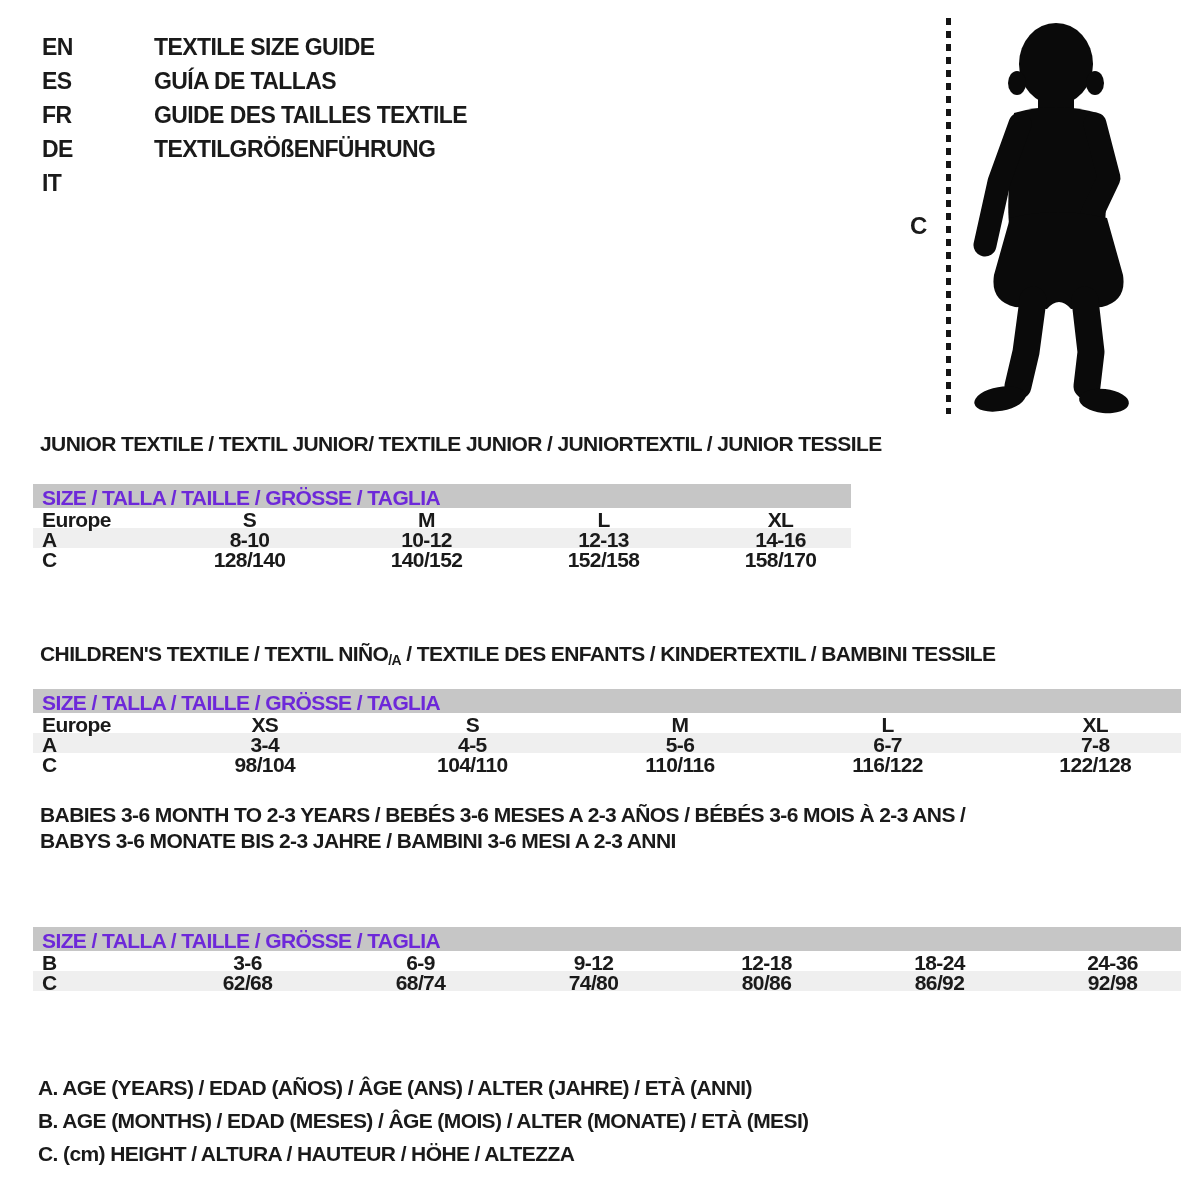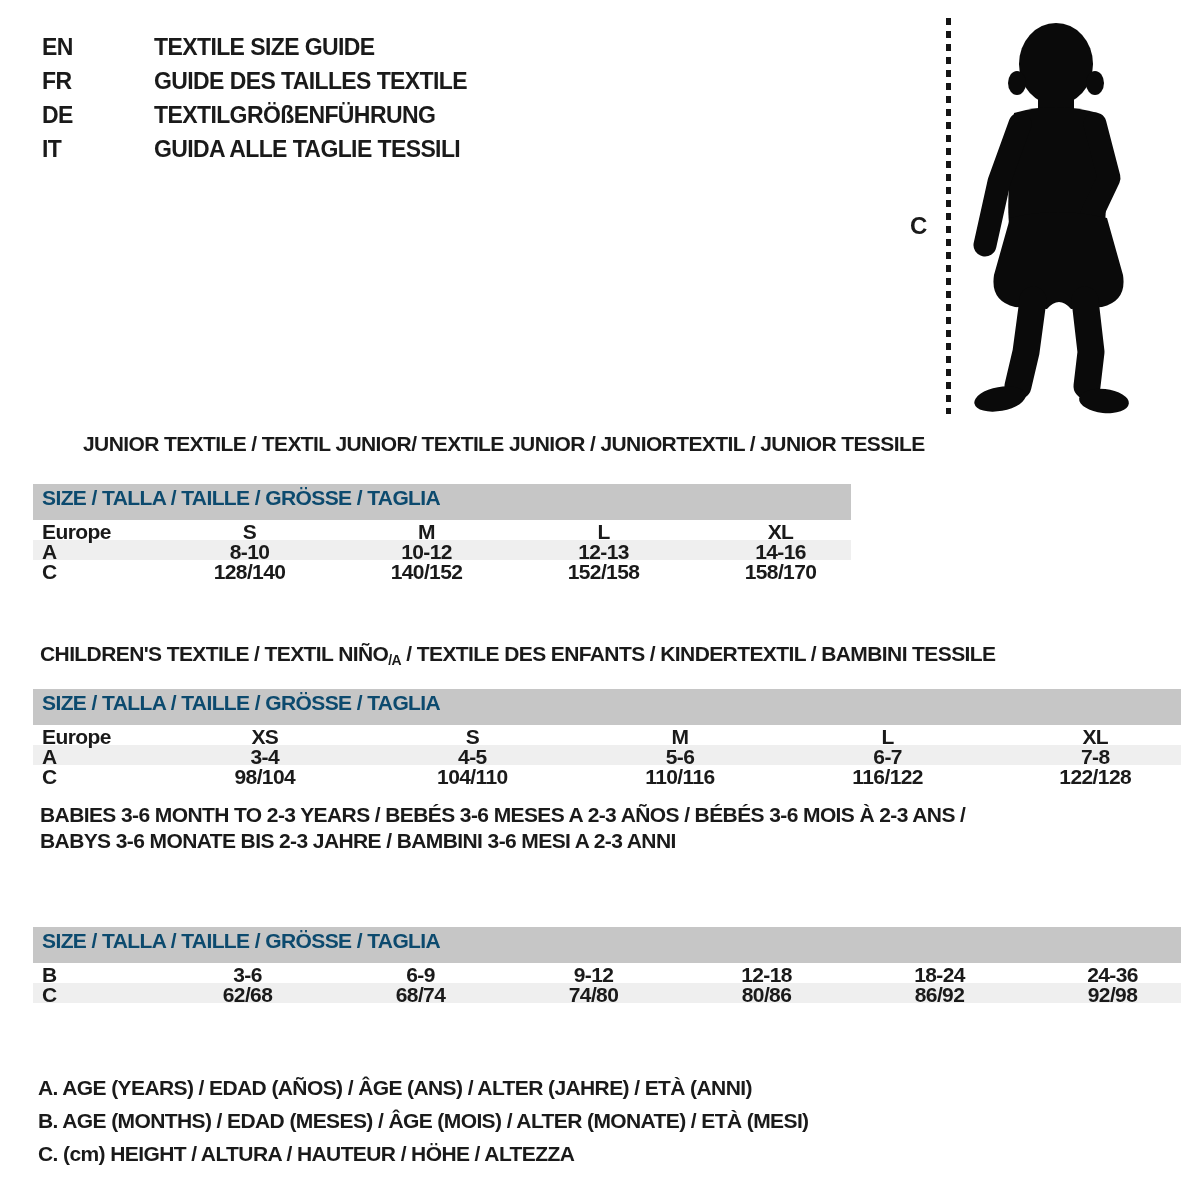--- a/index.html
+++ b/index.html
@@ -34,23 +34,23 @@
   
   .section-title {
     left: 40px; font-weight: bold; font-size: 21px; letter-spacing: -0.6px;
     white-space: nowrap; line-height: 26px;
   }
   .sub { font-size: 14px; vertical-align: -4px; }
 
   
   .size-table { left: 33px; }
   .size-table .bar {
-    height: 36px; line-height: 28px; background: #c6c6c6;
+    height: 24px; line-height: 28px; background: #c6c6c6;
     font-weight: bold; font-size: 21px; letter-spacing: -0.6px;
-    color: #0c4a6e; padding-left: 9px;
+    color: #6d28d9; padding-left: 9px;
   }
   .trow { display: grid; height: 20px; align-items: center; gap: 36px; }
   .trow.shaded { background: #efefef; }
   .cols4 { grid-template-columns: 110px repeat(4, 1fr); }
   .cols5 { grid-template-columns: 110px repeat(5, 1fr); }
   .cols6 { grid-template-columns: 110px repeat(6, 1fr); }
   .cell {
     font-weight: bold; font-size: 21px; letter-spacing: -0.6px;
     text-align: center; white-space: nowrap;
   }
@@ -68,30 +68,33 @@
 </style>
 </head>
 <body>
 
 <div class="abs lang-header">
   <div class="lang-row">
     <span class="lang-code">EN</span>
     <span class="lang-title">TEXTILE SIZE GUIDE</span>
   </div>
   <div class="lang-row">
+    <span class="lang-code">ES</span>
+    <span class="lang-title">GUÍA DE TALLAS</span>
+  </div>
+  <div class="lang-row">
     <span class="lang-code">FR</span>
     <span class="lang-title">GUIDE DES TAILLES TEXTILE</span>
   </div>
   <div class="lang-row">
     <span class="lang-code">DE</span>
     <span class="lang-title">TEXTILGRÖßENFÜHRUNG</span>
   </div>
   <div class="lang-row">
     <span class="lang-code">IT</span>
-    <span class="lang-title">GUIDA ALLE TAGLIE TESSILI</span>
   </div>
 </div>
 
 <span class="abs measure-label">C</span>
 <div class="abs measure-line"></div>
 <svg class="abs toddler" width="195" height="405" viewBox="0 0 195 405" aria-hidden="true">
   <g fill="#0a0a0a" stroke="none">
 
     <ellipse cx="104" cy="52" rx="37" ry="41"></ellipse>
     <ellipse cx="65" cy="71" rx="9" ry="12"></ellipse>
@@ -106,21 +109,21 @@
     <path d="M58 206 Q106 194 155 206 L171 263 Q175 289 150 295 L119 297 Q107 283 95 297 L63 295 Q38 289 42 263 Z"></path>
 
     <path d="M81 288 L74 340 L66 374" fill="none" stroke="#0a0a0a" stroke-width="27" stroke-linecap="round" stroke-linejoin="round"></path>
     <path d="M133 288 L139 340 L135 374" fill="none" stroke="#0a0a0a" stroke-width="27" stroke-linecap="round" stroke-linejoin="round"></path>
 
     <ellipse cx="48" cy="387" rx="26" ry="12" transform="rotate(-10 48 387)"></ellipse>
     <ellipse cx="152" cy="389" rx="25" ry="12" transform="rotate(6 152 389)"></ellipse>
   </g>
 </svg>
 
-<div class="abs section-title" style="top:431px;margin-left:43px;">JUNIOR TEXTILE / TEXTIL JUNIOR/ TEXTILE JUNIOR / JUNIORTEXTIL / JUNIOR TESSILE</div>
+<div class="abs section-title" style="top:431px;">JUNIOR TEXTILE / TEXTIL JUNIOR/ TEXTILE JUNIOR / JUNIORTEXTIL / JUNIOR TESSILE</div>
 <div class="abs size-table w-junior" style="top:484px;">
   <div class="bar">SIZE / TALLA / TAILLE / GRÖSSE / TAGLIA</div>
   <div class="trow cols4">
     <div class="cell label">Europe</div>
     <div class="cell">S</div>
     <div class="cell">M</div>
     <div class="cell">L</div>
     <div class="cell">XL</div>
   </div>
   <div class="trow cols4 shaded">

